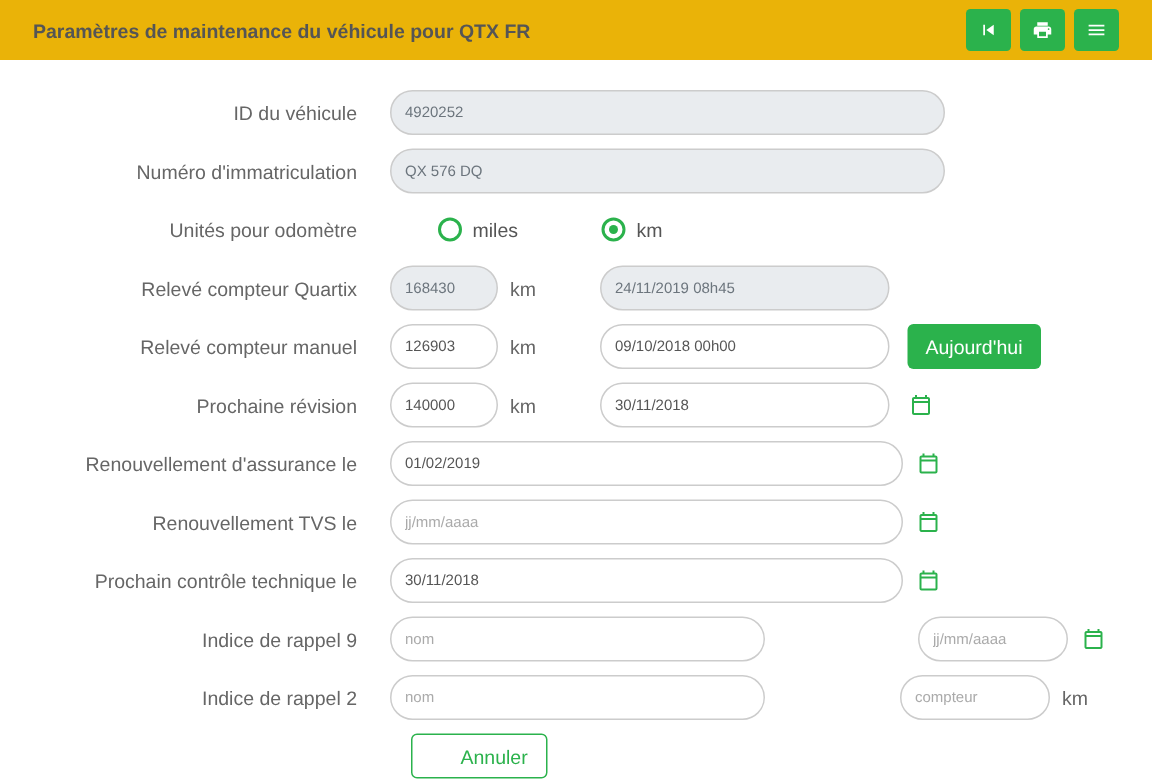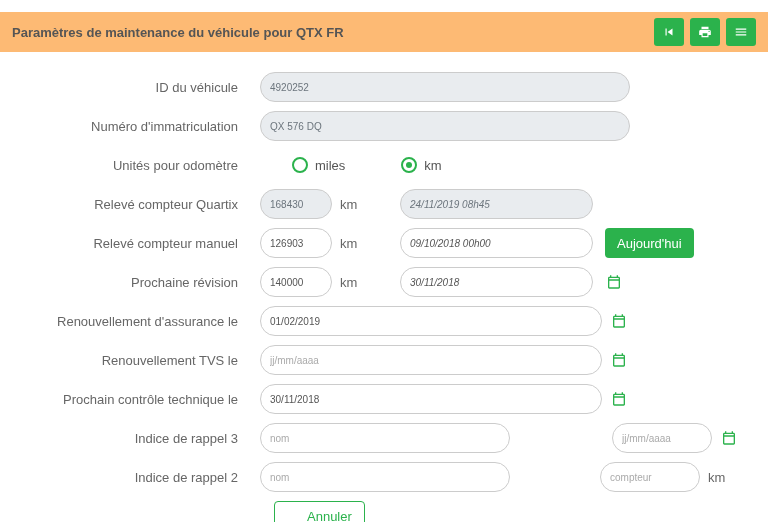--- a/index.html
+++ b/index.html
@@ -5,26 +5,25 @@
   * { box-sizing: border-box; margin: 0; padding: 0; }
   body {
     font-family: -apple-system, BlinkMacSystemFont, "Segoe UI", Arial, sans-serif;
     font-size: 13px;
     color: #555;
     background: #fff;
     width: 768px;
     height: 522px;
   }
   .header {
-    background: #fdba74;
-    padding: 6px 12px;
+    background: #eab308;
+    padding: 6px 22px;
     display: flex;
     align-items: center;
     justify-content: space-between;
-    margin-top: 12px;
   }
   .header-title {
     font-weight: 600;
     font-size: 13px;
     color: #555;
   }
   .header-buttons { display: flex; gap: 6px; }
   .hbtn {
     background: #2bb24c;
     width: 30px;
@@ -68,21 +67,21 @@
     color: #555;
     background: #fff;
   }
   input[readonly] {
     background: #e9ecef;
     color: #6c757d;
   }
   input::placeholder { color: #aaa; }
   .w-wide { width: 370px; }
   .w-num { width: 72px; }
-  .w-date { width: 193px; font-style: italic; }
+  .w-date { width: 193px; }
   .w-datewide { width: 342px; }
   .w-name { width: 250px; }
   .w-date2 { width: 100px; }
   .w-cnt { width: 100px; }
   .unit { width: 30px; color: #666; font-size: 13px; }
   .radio-group { display: flex; align-items: center; gap: 24px; }
   .radio-item { display: flex; align-items: center; gap: 7px; cursor: pointer; margin-left: 32px; }
   .radio-circle {
     width: 16px; height: 16px; border-radius: 50%;
     border: 2px solid #2bb24c; display: flex;
@@ -238,21 +237,21 @@
       <input type="text" class="w-datewide" value="30/11/2018" style="">
       <span class="cal-icon">
         <svg viewBox="0 0 24 24">
             <path d="M19 4h-1V2h-2v2H8V2H6v2H5c-1.1 0-2 .9-2 2v14c0 1.1.9 2 2 2h14c1.1 0 2-.9 2-2V6c0-1.1-.9-2-2-2zm0 16H5V10h14v10zm0-12H5V6h14v2z"></path>
           </svg>
       </span>
     </div>
   </div>
 
   <div class="row">
-    <div class="label">Indice de rappel 3</div>
+    <div class="label">Indice de rappel 9</div>
     <div class="fields">
       <input type="text" class="w-name" placeholder="nom" style="">
       <input type="text" class="w-date2" style="margin-left: auto;" placeholder="jj/mm/aaaa">
       <span class="cal-icon">
         <svg viewBox="0 0 24 24">
             <path d="M19 4h-1V2h-2v2H8V2H6v2H5c-1.1 0-2 .9-2 2v14c0 1.1.9 2 2 2h14c1.1 0 2-.9 2-2V6c0-1.1-.9-2-2-2zm0 16H5V10h14v10zm0-12H5V6h14v2z"></path>
           </svg>
       </span>
     </div>
   </div>

